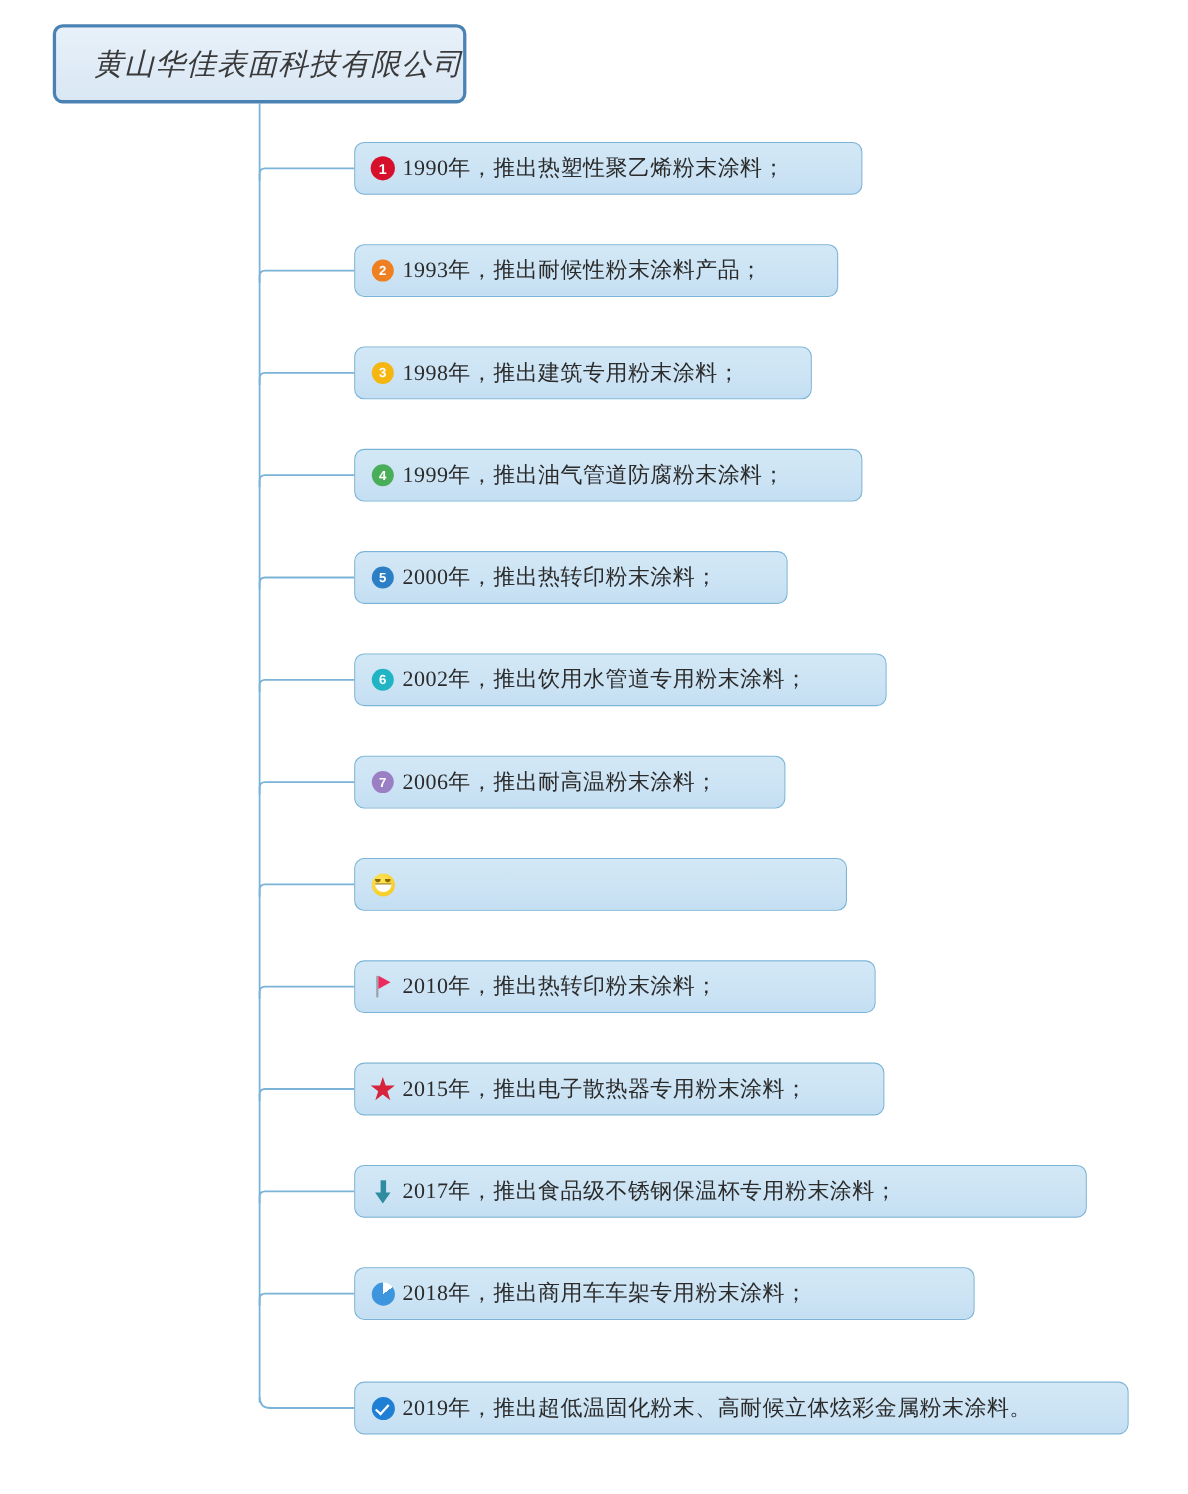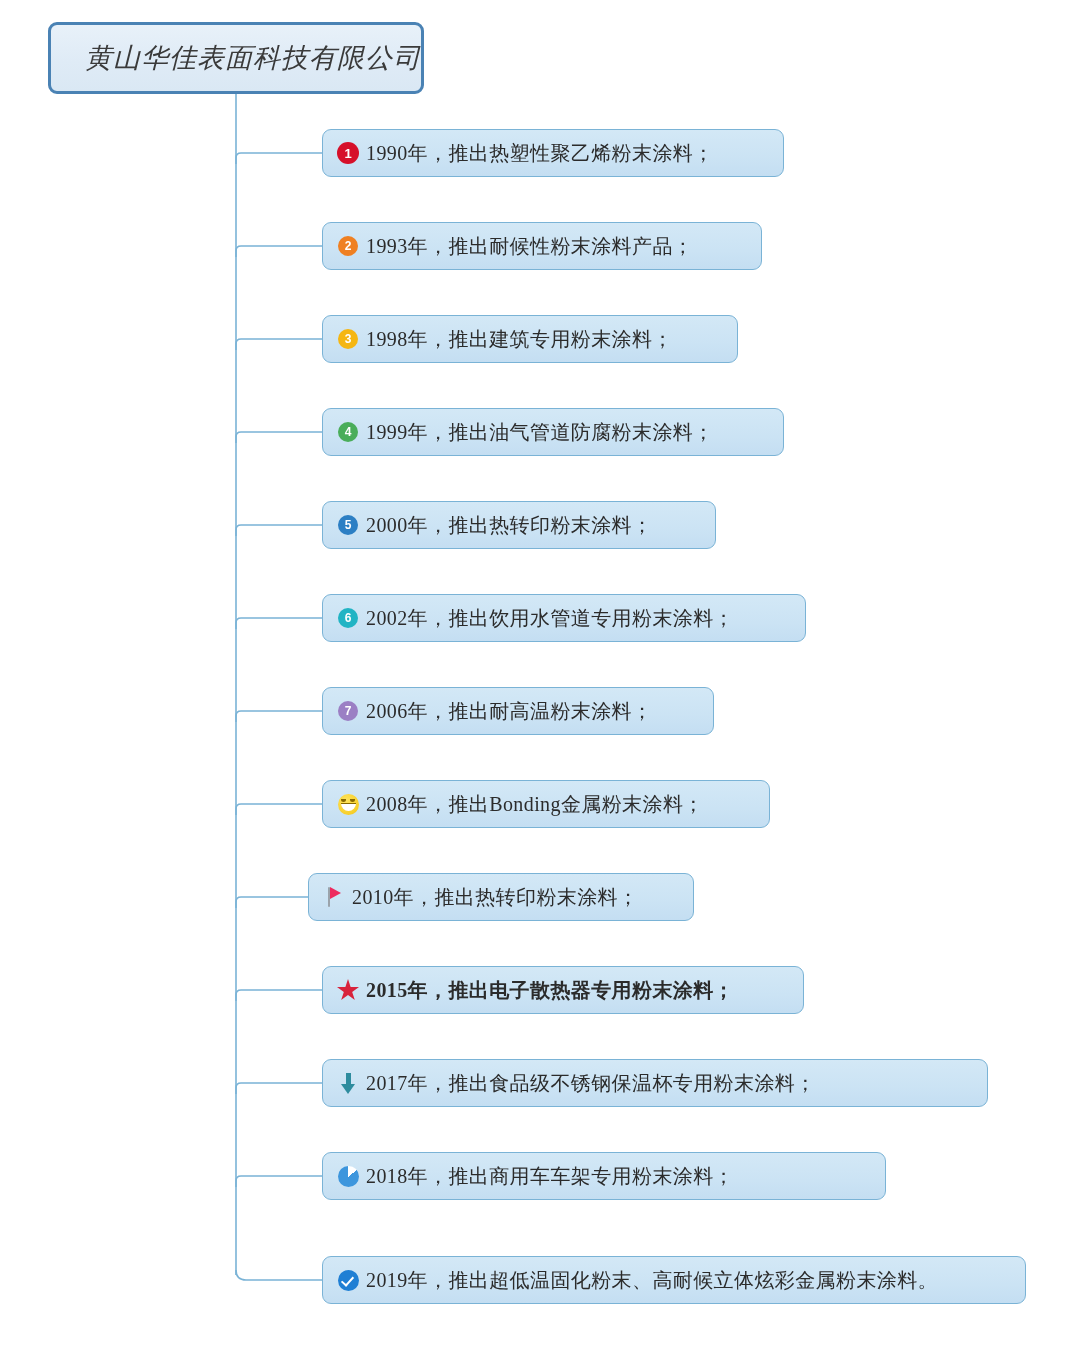--- a/index.html
+++ b/index.html
@@ -280,34 +280,33 @@
     </span>
     <span class="node-text">2006年，推出耐高温粉末涂料；</span>
   </div>
 
   <div class="child-node" style="left:322px; top:780px; width:448px;">
     <span class="node-icon">
       <span class="emoji-face">
           <span class="emoji-mouth"></span>
         </span>
     </span>
-    <span class="node-text">2008年，推出Bonding金属粉末涂料；</span>
-  </div>
-
-  <div class="child-node" style="left:308px; top:873px; width:386px;text-align:center;">
+  </div>
+
+  <div class="child-node" style="left:322px; top:873px; width:474px;text-align:center;">
     <span class="node-icon">
       <span class="flag-icon">
           <span class="pole"></span>
           <span class="cloth"></span>
         </span>
     </span>
     <span class="node-text">2010年，推出热转印粉末涂料；</span>
   </div>
 
-  <div class="child-node" style="left:322px; top:966px; width:482px;font-weight:bold;">
+  <div class="child-node" style="left:322px; top:966px; width:482px;">
     <span class="node-icon">
       <span class="star-icon"></span>
     </span>
     <span class="node-text">2015年，推出电子散热器专用粉末涂料；</span>
   </div>
 
   <div class="child-node" style="left:322px; top:1059px; width:666px;">
     <span class="node-icon">
       <span class="arrow-icon">
           <span class="shaft"></span>

